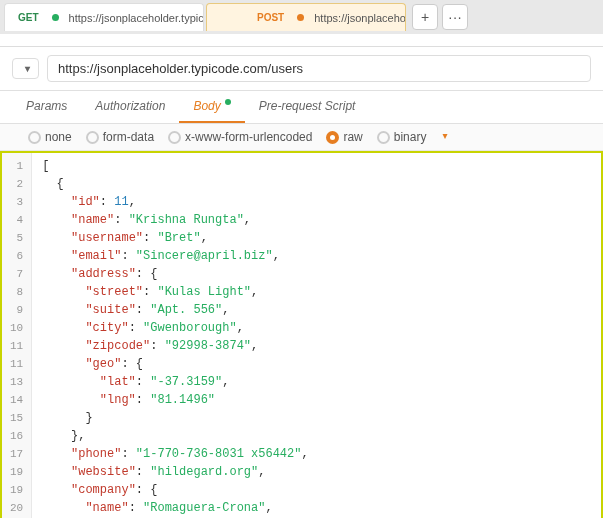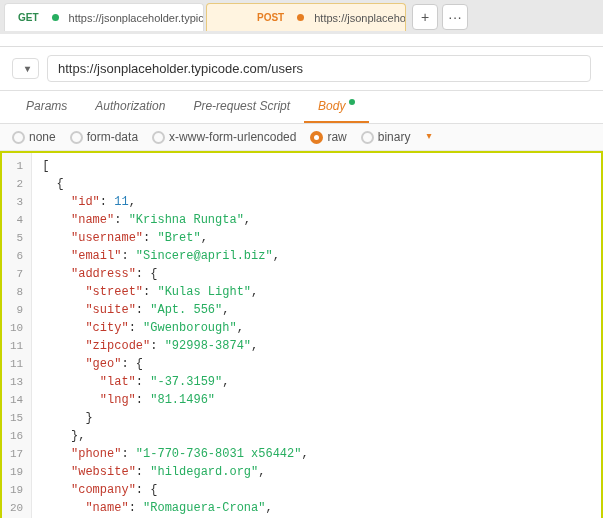--- a/index.html
+++ b/index.html
@@ -132,21 +132,21 @@
     .nav-tab.active {
       color: #e67e22;
       border-bottom: 2px solid #e67e22;
       font-weight: 500;
     }
 
     
     .body-options {
       display: flex;
       align-items: flex-start;
-      padding: 6px 12px;
+      padding: 6px 28px;
       gap: 14px;
       background: #fafafa;
       border-bottom: 1px solid #e8e8e8;
     }
     .radio-option {
       display: flex;
       align-items: center;
       gap: 4px;
       font-size: 12px;
       color: #555;
@@ -252,26 +252,26 @@
   <input class="url-input" type="text" value="https://jsonplaceholder.typicode.com/users" style="">
 </div>
 
 <div class="nav-tabs">
   <div class="nav-tab">
     <span>Params</span>
   </div>
   <div class="nav-tab">
     <span>Authorization</span>
   </div>
-  <div class="nav-tab">
-    <span>Pre-request Script</span>
-  </div>
   <div class="nav-tab active">
     <span>Body</span>
     <span style="width:6px;height:6px;border-radius:50%;background:#27ae60;display:inline-block;"></span>
+  </div>
+  <div class="nav-tab">
+    <span>Pre-request Script</span>
   </div>
 </div>
 
 <div class="body-options">
   <div class="radio-option">
     <div class="radio-circle"></div>
     <span>none</span>
   </div>
   <div class="radio-option">
     <div class="radio-circle"></div>

